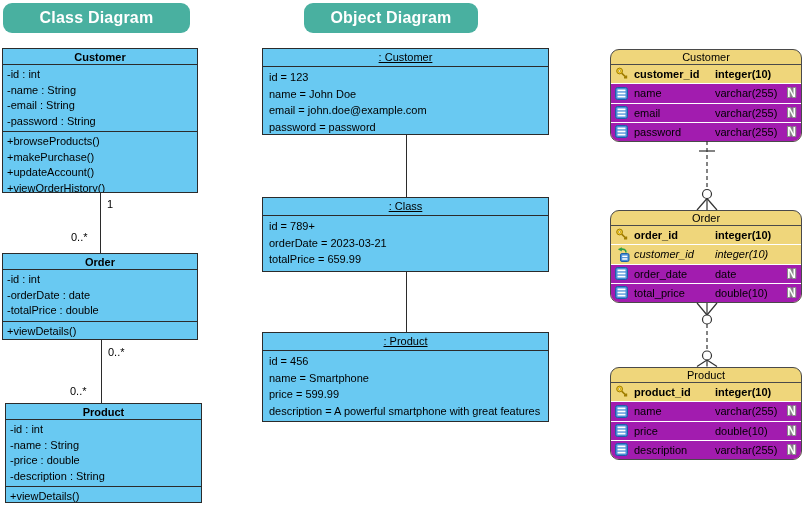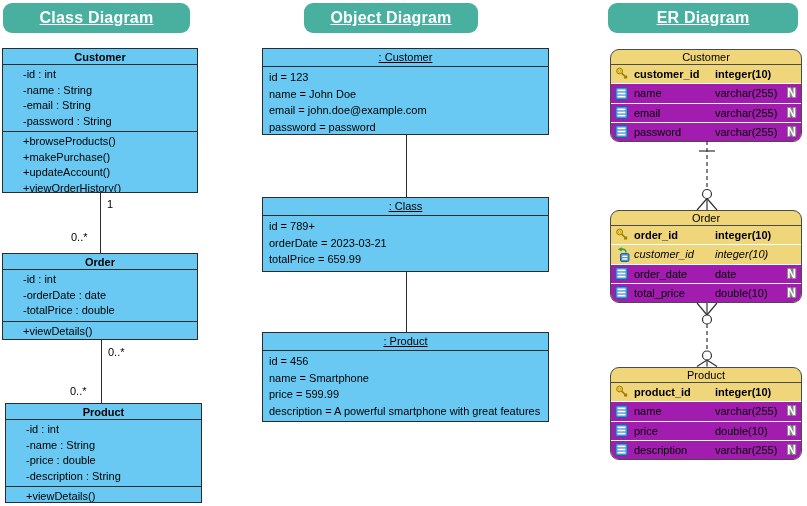--- a/index.html
+++ b/index.html
@@ -4,32 +4,32 @@
 <style>
   html,body { margin:0; padding:0; background:#fff; }
   .canvas {
     position:relative; width:807px; height:506px; background:#ffffff;
     font-family:"Liberation Sans", sans-serif; color:#000; overflow:hidden;
   }
   
   .hdr {
     position:absolute; height:30px; top:3px; border-radius:9px;
     background:#49b0a0; color:#fff; font-weight:bold; font-size:16px;
-    display:flex; align-items:center; justify-content:center; letter-spacing:0.2px;text-decoration:underline;
+    display:flex; align-items:center; justify-content:center; letter-spacing:0.2px;
   }
   
   .uml-box {
     position:absolute; background:#69c9f2; border:1px solid #2b2b2b;
     box-sizing:border-box; font-size:11px; overflow:hidden;
   }
   .uml-title {
     height:14px; line-height:14px; text-align:center; font-weight:bold;
     border-bottom:1px solid #2b2b2b; padding-top:1px;
   }
-  .uml-comp { padding:2px 2px 2px 20px; border-bottom:1px solid #2b2b2b; }
+  .uml-comp { padding:2px 2px 2px 4px; border-bottom:1px solid #2b2b2b; }
   .uml-comp.last { border-bottom:none; }
   .uml-member { line-height:15.5px; white-space:nowrap; }
   .obj-title {
     height:17px; line-height:17px; text-align:center; font-weight:normal;
     text-decoration:underline; border-bottom:1px solid #2b2b2b;
   }
   .obj-slots { padding:2px 12px 0 6px; }
   .obj-slot { line-height:16.5px; white-space:nowrap; }
   
   .vline { position:absolute; width:1px; background:#2b2b2b; }
@@ -60,21 +60,20 @@
   }
   .er-conn { position:absolute; }
 </style>
 </head>
 <body>
 
 <div class="canvas">
 
   <div class="hdr" style="left:3px;width:187px">Class Diagram</div>
   <div class="hdr" style="left:304px;width:174px">Object Diagram</div>
-  <div class="hdr" style="left:608px;width:190px">ER Diagram</div>
 
   <div class="uml-box" style="left:2px;top:48px;width:196px;height:145px">
     <div class="uml-title">Customer</div>
     <div class="uml-comp">
       <div class="uml-member">-id : int</div>
       <div class="uml-member">-name : String</div>
       <div class="uml-member">-email : String</div>
       <div class="uml-member">-password : String</div>
     </div>
     <div class="uml-comp last">

